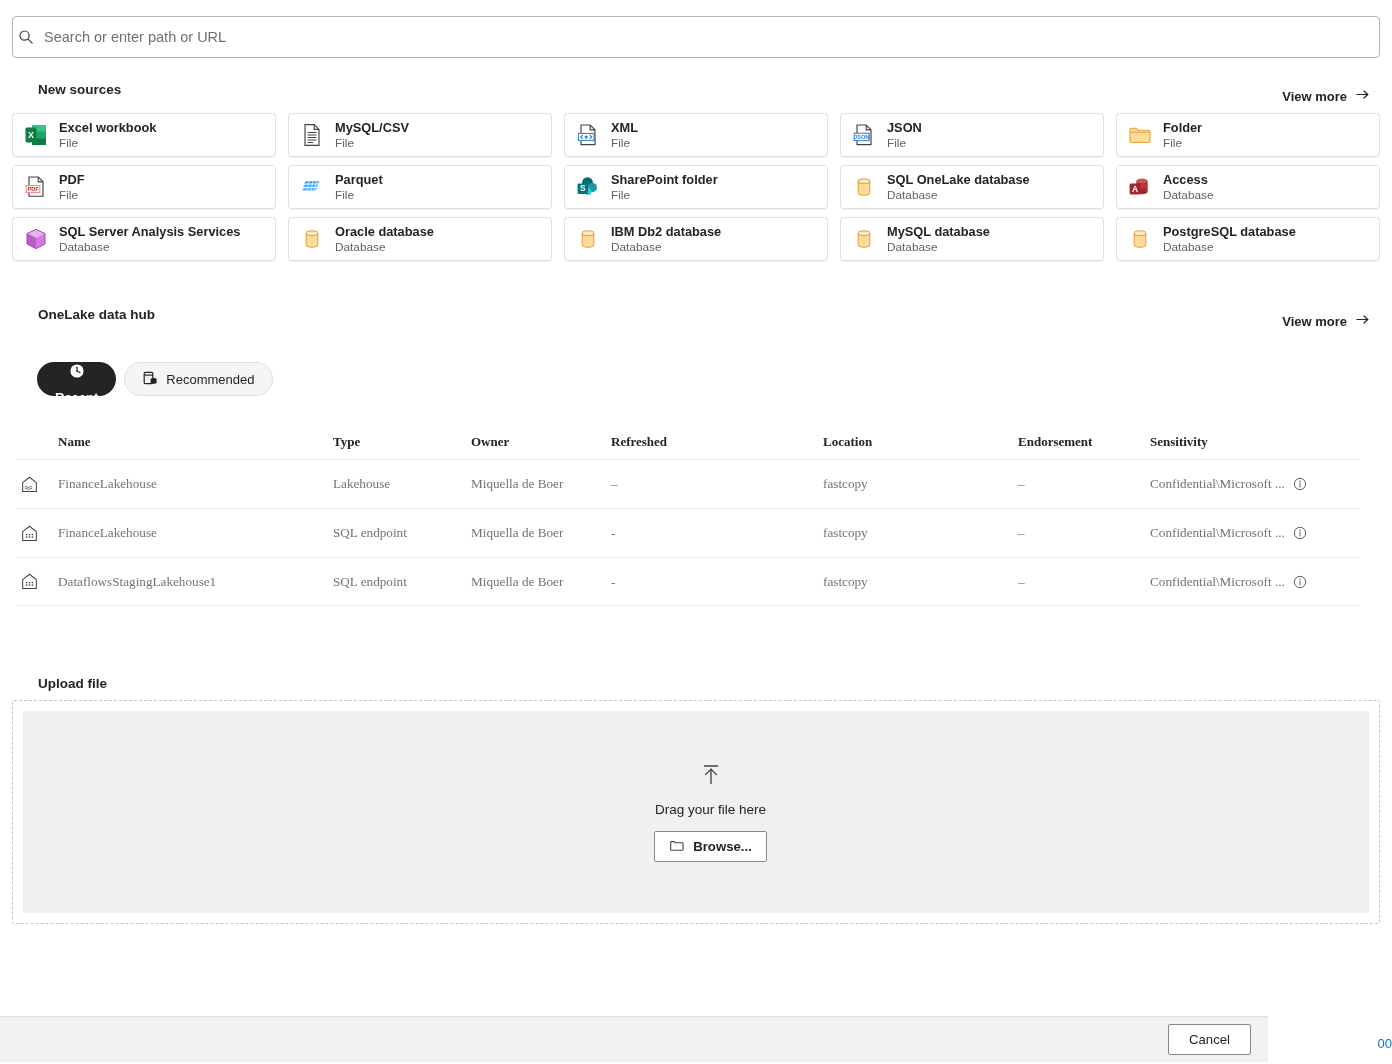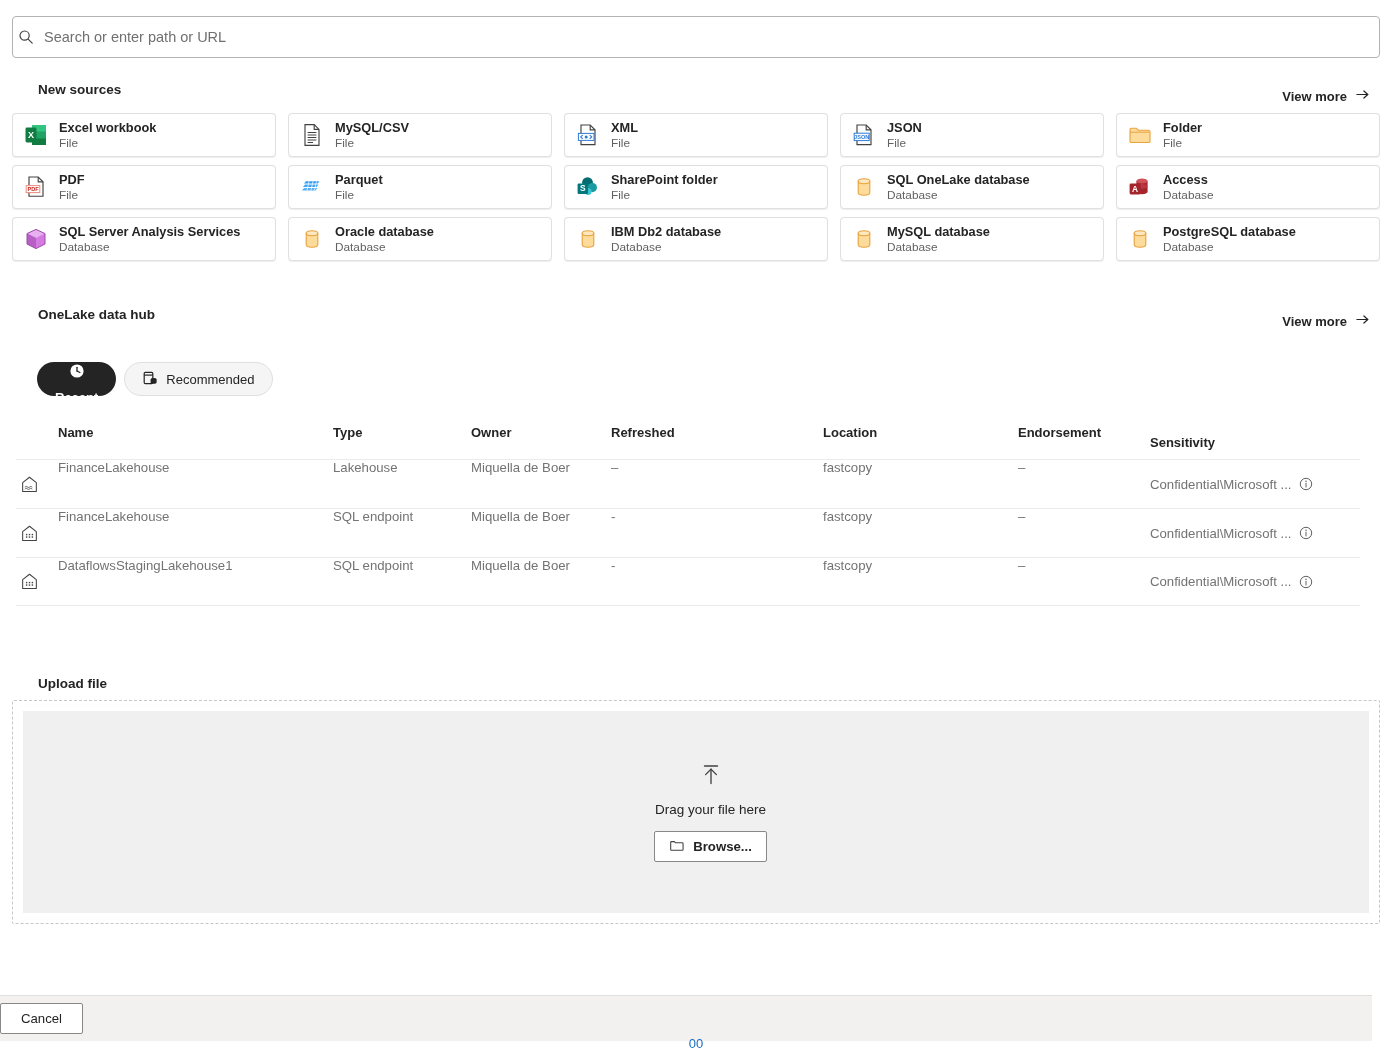--- a/index.html
+++ b/index.html
@@ -56,21 +56,21 @@
     height: 34px; border-radius: 18px; display: flex; align-items: center;
     gap: 8px; padding: 0 17px; font-size: 13px; cursor: pointer;
     border: 1px solid transparent;
   }
   .pill.on { background: #242424; color: #ffffff; font-weight: bold; flex-direction: column; }
   .pill.off { background: #f5f5f5; color: #242424; border-color: #e0e0e0; }
   .pill svg { width: 16px; height: 16px; flex: 0 0 16px; }
 
   
   .tbl { position: absolute; left: 16px; top: 425px; width: 1344px; }
-  .trow { display: flex; height: 49px; }
+  .trow { display: flex; align-items: center; height: 49px; font-family: Liberation Serif, serif; }
   .thead { height: 34px; font-size: 13px; font-weight: bold; color: #242424; }
   .tbody .trow { border-top: 1px solid #ebebeb; font-size: 13.2px; color: #737373; cursor: pointer; }
   .tbody .trow:last-child { border-bottom: 1px solid #ebebeb; }
   .c-ico  { width: 42px; flex: 0 0 42px; display: flex; align-items: center; justify-content: flex-start; padding-left: 4px; }
   .c-name { width: 275px; flex: 0 0 275px; }
   .c-type { width: 138px; flex: 0 0 138px; }
   .c-own  { width: 140px; flex: 0 0 140px; }
   .c-ref  { width: 212px; flex: 0 0 212px; }
   .c-loc  { width: 195px; flex: 0 0 195px; }
   .c-end  { width: 132px; flex: 0 0 132px; }
@@ -93,34 +93,34 @@
   .browse {
     display: inline-flex; align-items: center; gap: 9px;
     height: 31px; padding: 0 14px; background: #ffffff;
     border: 1px solid #8a8886; border-radius: 2px;
     font-size: 13.2px; color: #242424; font-weight: 600; cursor: pointer;
   }
   .browse svg { width: 15px; height: 15px; }
 
   
   .footer {
-    position: absolute; left: 0; top: 995px; width: 1372px; height: 46px;
+    position: absolute; left: 0; top: 1016px; width: 1268px; height: 46px;
     background: #f2f1f0; border-top: 1px solid #e1dfdd;
-    display: flex; align-items: center; justify-content: flex-start; padding-right: 17px;
+    display: flex; align-items: center; justify-content: flex-end; padding-right: 17px;
   }
   .cancel {
     min-width: 83px; height: 31px; background: #ffffff;
     border: 1px solid #8a8886; border-radius: 2px;
     font-size: 13.2px; color: #242424; cursor: pointer;
     display: flex; align-items: center; justify-content: center;
     font-family: "Liberation Sans", sans-serif;
   }
   .pagemark {
     position: absolute; left: 0; top: 1036px; width: 1392px;
-    text-align: center; font-size: 13px; color: #1b6ec2;
+    text-align: right; font-size: 13px; color: #1b6ec2;
   }
 </style>
 </head>
 <body>
 
 <div class="page">
 
   <div class="searchbar">
     <span class="mag">
       <svg viewBox="0 0 16 16" fill="none" stroke="#424242" stroke-width="1.2">

